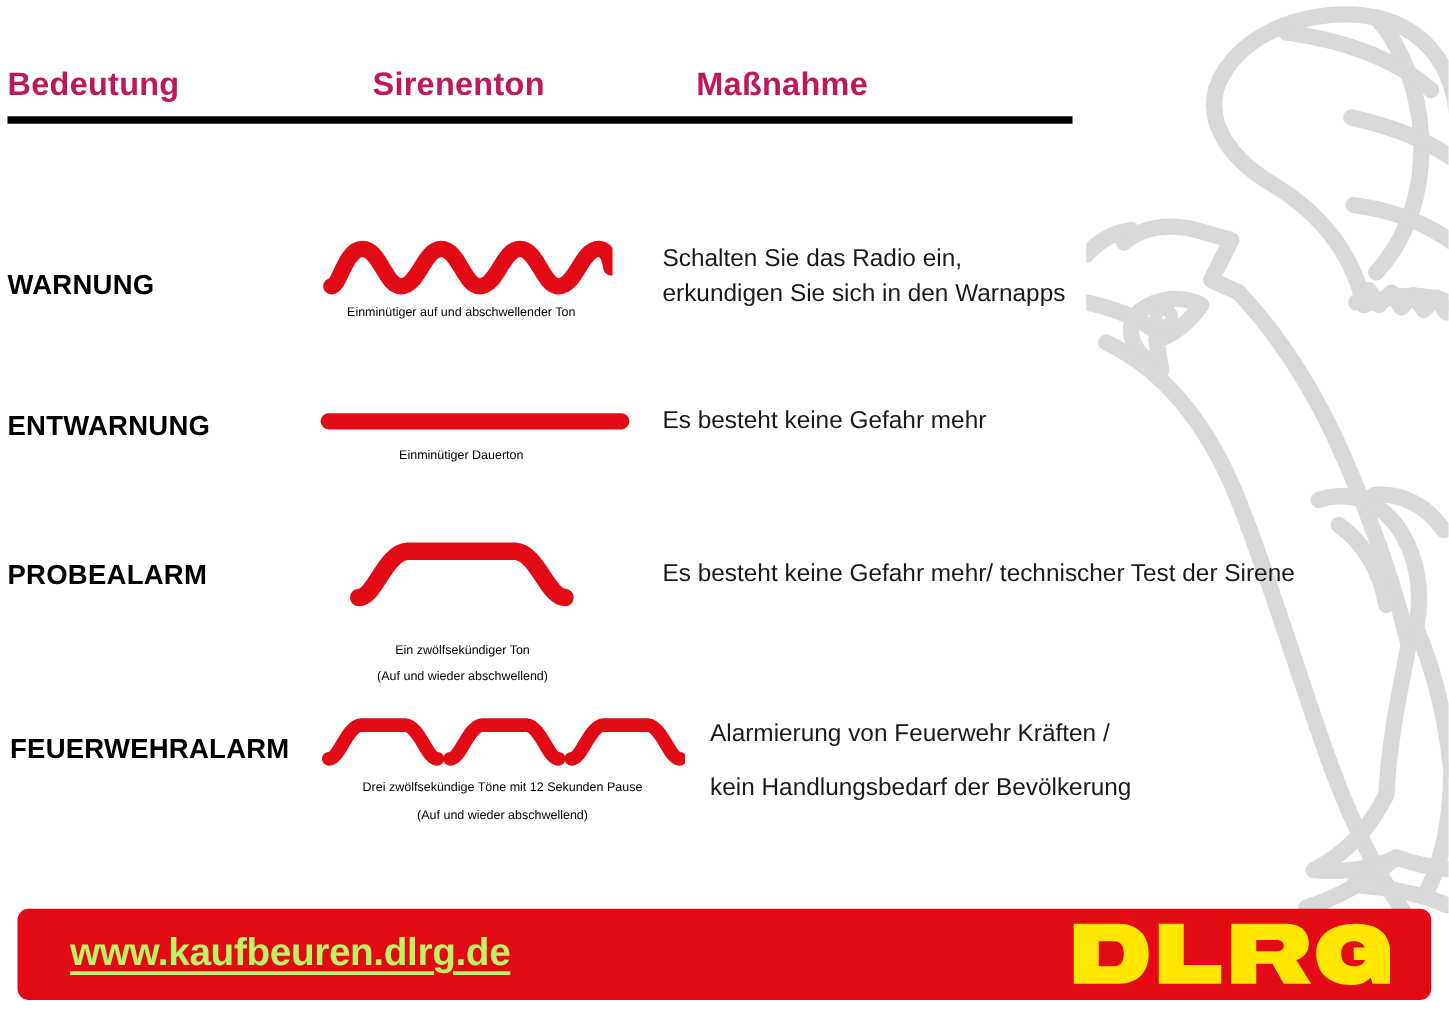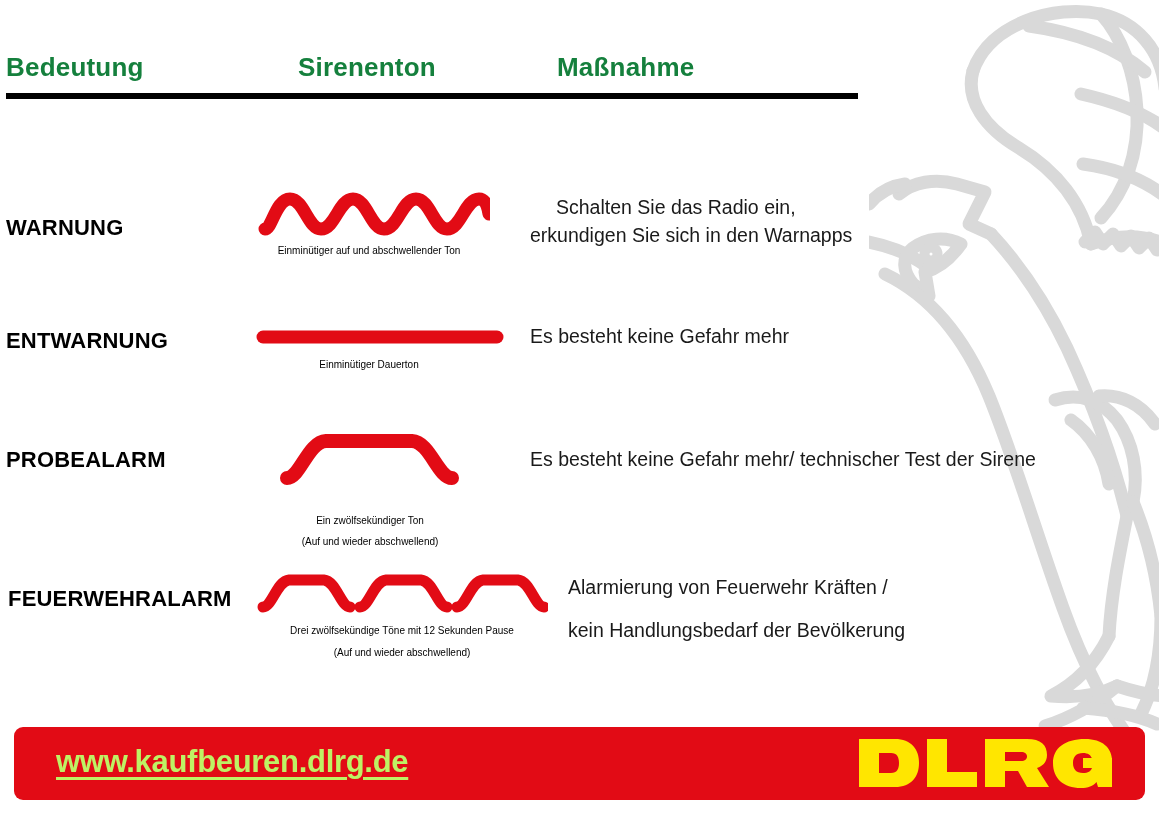--- a/index.html
+++ b/index.html
@@ -33,21 +33,21 @@
     position: absolute;
     left: 0;
     top: 52px;
     width: 880px;
     height: 44px;
   }
   .col-head {
     position: absolute;
     font-size: 26px;
     font-weight: 700;
-    color: #15803d;
+    color: #be185d;
     letter-spacing: 0.2px;
     white-space: nowrap;
   }
   #head-bedeutung { left: 6px;   top: 0; }
   #head-sirenenton { left: 298px; top: 0; }
   #head-massnahme { left: 557px; top: 0; }
 
   #header-rule {
     position: absolute;
     left: 6px;
@@ -179,21 +179,21 @@
                C 77 37, 81 7, 95 7
                C 109 7, 113 37, 126 37
                C 140 37, 144 7, 158 7
                C 172 7, 176 37, 189 37
                C 203 37, 207 7, 221 7
                C 228 7, 230 16, 231 22" fill="none" stroke="#E20B15" stroke-width="13" stroke-linecap="round"></path>
     </svg>
 
     <div class="tone-caption" style="left:234px; top:54px; width:270px;">Einminütiger auf und abschwellender Ton</div>
 
-    <div class="measure" style="left:556px; top:4px;">Schalten Sie das Radio ein,</div>
+    <div class="measure" style="left:530px; top:4px;">Schalten Sie das Radio ein,</div>
     <div class="measure" style="left:530px; top:32px;">erkundigen Sie sich in den Warnapps</div>
   </div>
 
   <div class="row" id="row-entwarnung" style="top:320px;height:70px;">
 
     <div class="row-label" style="left:6px; top:8px;">ENTWARNUNG</div>
 
     <svg class="wave-svg" style="left:255px; top:6px; width:250px; height:22px;" viewBox="0 0 250 22" xmlns="http://www.w3.org/2000/svg" aria-hidden="true">
       <path d="M8 11 L 242 11" fill="none" stroke="#E20B15" stroke-width="13" stroke-linecap="round"></path>
     </svg>

